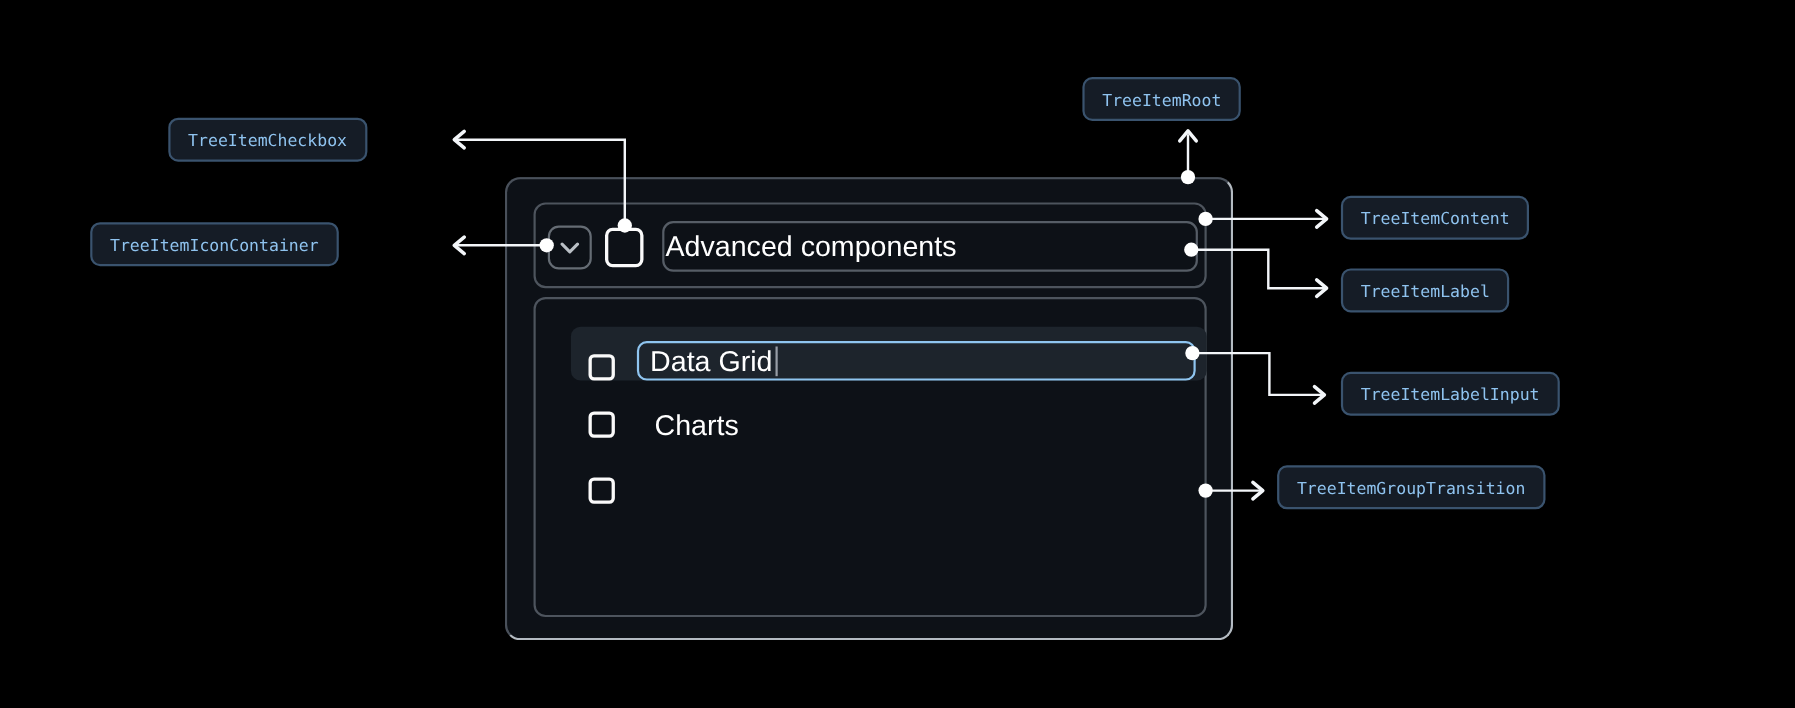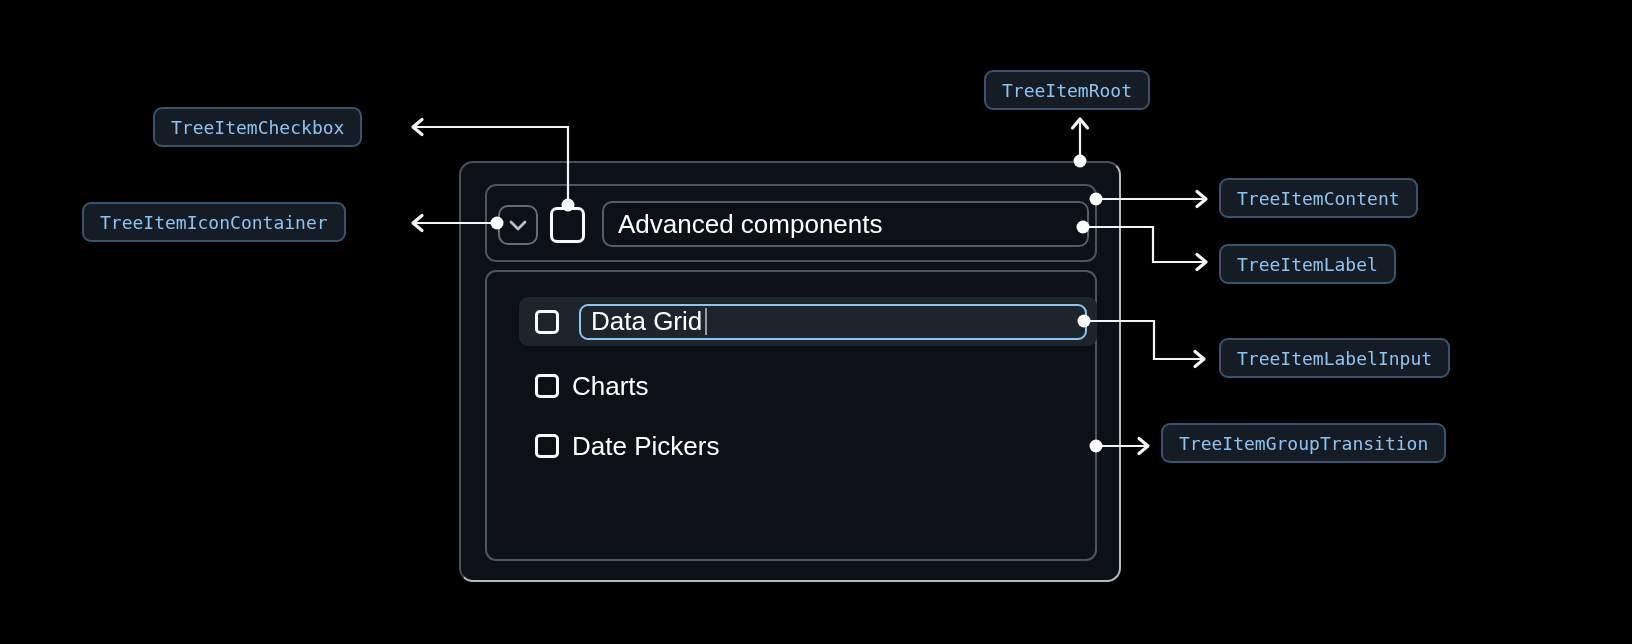--- a/index.html
+++ b/index.html
@@ -4,21 +4,21 @@
 <style>
   html,body{margin:0;padding:0;background:#000;}
   .canvas{
     position:relative;width:1632px;height:644px;background:#000;overflow:hidden;
     font-family:"Liberation Sans", sans-serif;
   }
   
   .badge{
     position:absolute;height:40px;line-height:38px;padding:0 16px;
     background:#151c26;border:2px solid #3a536e;border-radius:9px;
-    color:#8fc3ef;font-family:"DejaVu Sans Mono", monospace;font-size:18px;
+    color:#8fc3ef;font-family:"DejaVu Sans Mono", monospace;font-size:15px;
     white-space:nowrap;box-sizing:border-box;
   }
   
   .root-box{
     position:absolute;left:459px;top:161px;width:662px;height:421px;box-sizing:border-box;
     background:#0d1117;border:2px solid;border-color:#49505a #b4bbc2 #b4bbc2 #49505a;
     border-radius:14px;
   }
   .content-box{
     position:absolute;left:24px;top:21px;width:612px;height:78px;box-sizing:border-box;
@@ -30,38 +30,38 @@
     display:flex;align-items:center;justify-content:center;
   }
   .cb{box-sizing:border-box;background:transparent;display:inline-block;}
   .cb-lg{
     position:absolute;left:63px;top:21px;width:35px;height:36px;
     border:3px solid #fafafa;border-radius:7px;
   }
   .label-box{
     position:absolute;left:115px;top:15px;width:487px;height:46px;box-sizing:border-box;
     border:2px solid #565d66;border-radius:10px;
-    display:flex;align-items:center;padding-left:14px;
+    display:flex;align-items:center;padding-left:1px;
     color:#ffffff;font-size:26px;
   }
   .group-box{
     position:absolute;left:24px;top:107px;width:612px;height:291px;box-sizing:border-box;
     border:2px solid #4d545d;border-radius:11px;
   }
   .row{
     position:absolute;left:32px;width:578px;height:48px;box-sizing:border-box;
     display:flex;align-items:center;padding-left:16px;
     color:#ffffff;font-size:26px;
   }
-  .row-editing{height:49px;background:#1d242c;border-radius:9px;}
+  .row-editing{height:49px;background:#1d242c;border-radius:9px;align-items:flex-end;}
   .cb-sm{
     width:24px;height:24px;flex:0 0 auto;
     border:3px solid #fafafa;border-radius:5px;
   }
-  .row-label{margin-left:13px;white-space:nowrap;}
+  .row-label{margin-left:36px;white-space:nowrap;}
   .label-input{
     margin-left:20px;width:508px;height:36px;box-sizing:border-box;
     border:2px solid #8fc5f0;border-radius:9px;
     display:flex;align-items:center;padding-left:10px;
     color:#ffffff;font-size:26px;white-space:nowrap;
   }
   .caret{
     display:inline-block;width:2px;height:27px;background:#979da6;margin-left:3px;
   }
   
@@ -105,21 +105,20 @@
         </div>
       </div>
 
       <div class="row" style="top:90px">
         <span class="cb cb-sm"></span>
         <span class="row-label">Charts</span>
       </div>
 
       <div class="row" style="top:150px">
         <span class="cb cb-sm"></span>
-        <span class="row-label">Date Pickers</span>
       </div>
 
 
     </div>
   </div>
 
   <svg class="connectors" viewBox="0 0 1632 644">
     <g stroke="#f3f6f9" stroke-width="2.2" fill="none">
 
       <path d="M414 127 H568 V204"></path>

